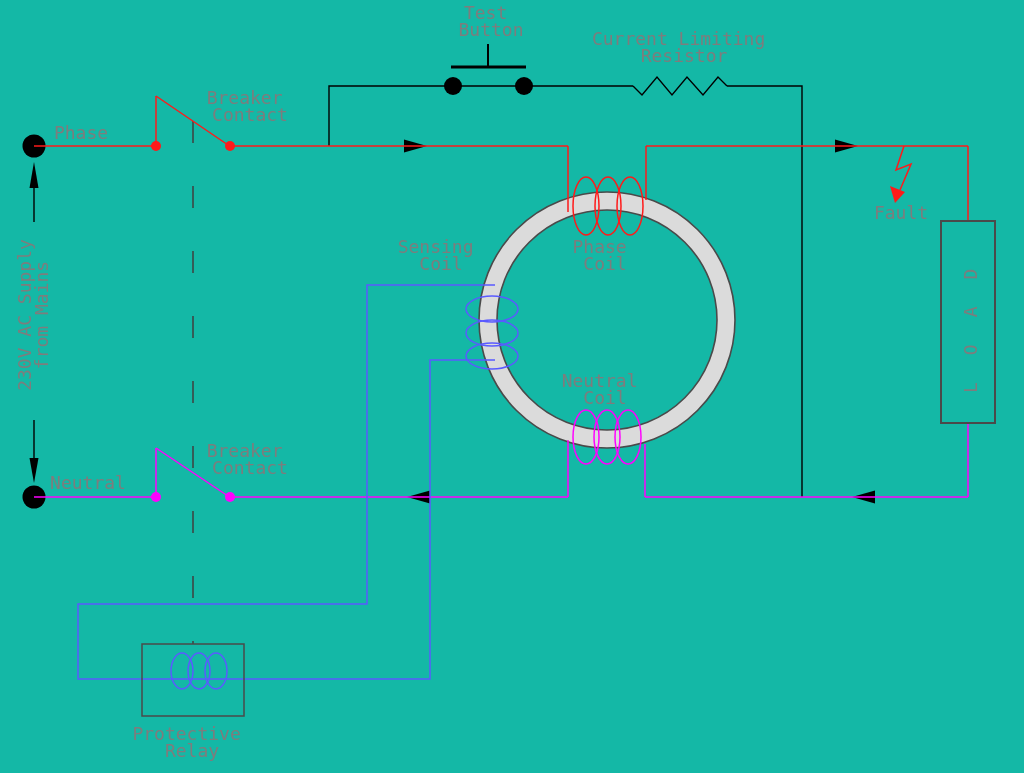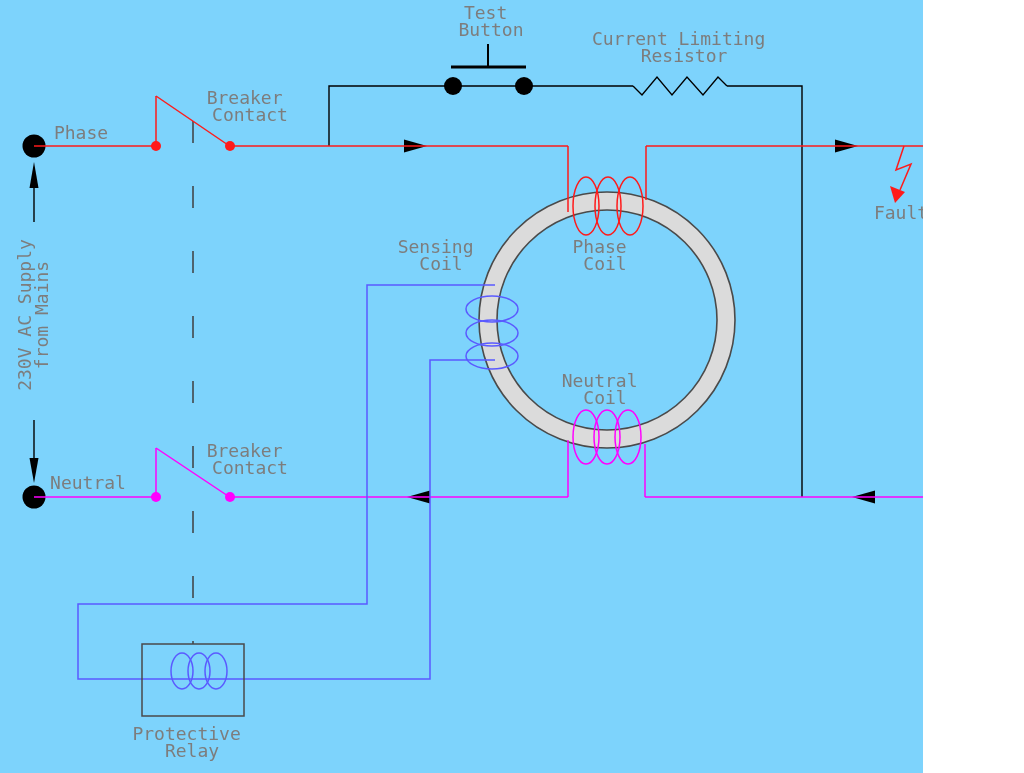--- a/index.html
+++ b/index.html
@@ -1,16 +1,16 @@
 <!DOCTYPE html>
 <html><head>
 <meta charset="utf-8">
 <style>
   html,body{margin:0;padding:0;background:#ffffff;}
-  .stage{position:relative;width:923px;height:773px;background:#7dd3fc;overflow:hidden;}
+  .stage{position:relative;width:1024px;height:773px;background:#14b8a6;overflow:hidden;}
   svg{display:block;}
   text{font-family:"DejaVu Sans Mono","Liberation Mono",monospace;font-size:18px;}
   .lbl{text-anchor:middle;}
 </style>
 </head>
 <body>
 
 <div class="stage">
 <svg width="1024" height="773" viewBox="0 0 1024 773">
 

